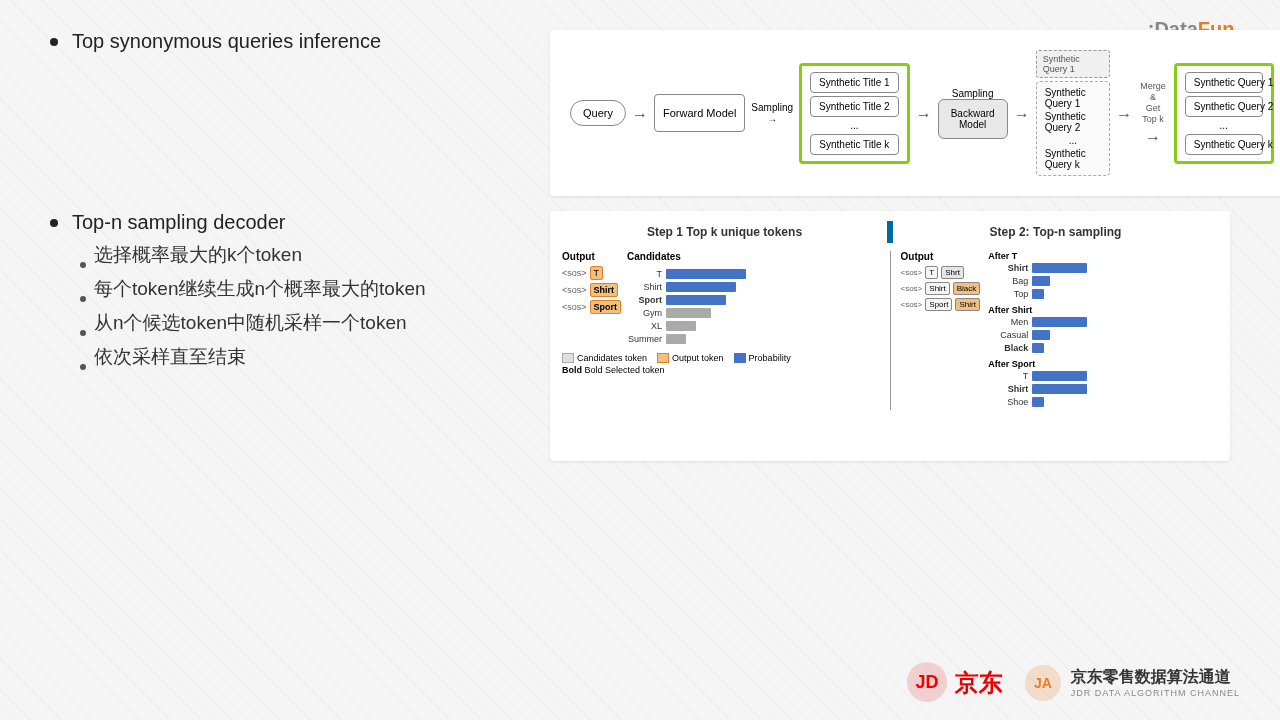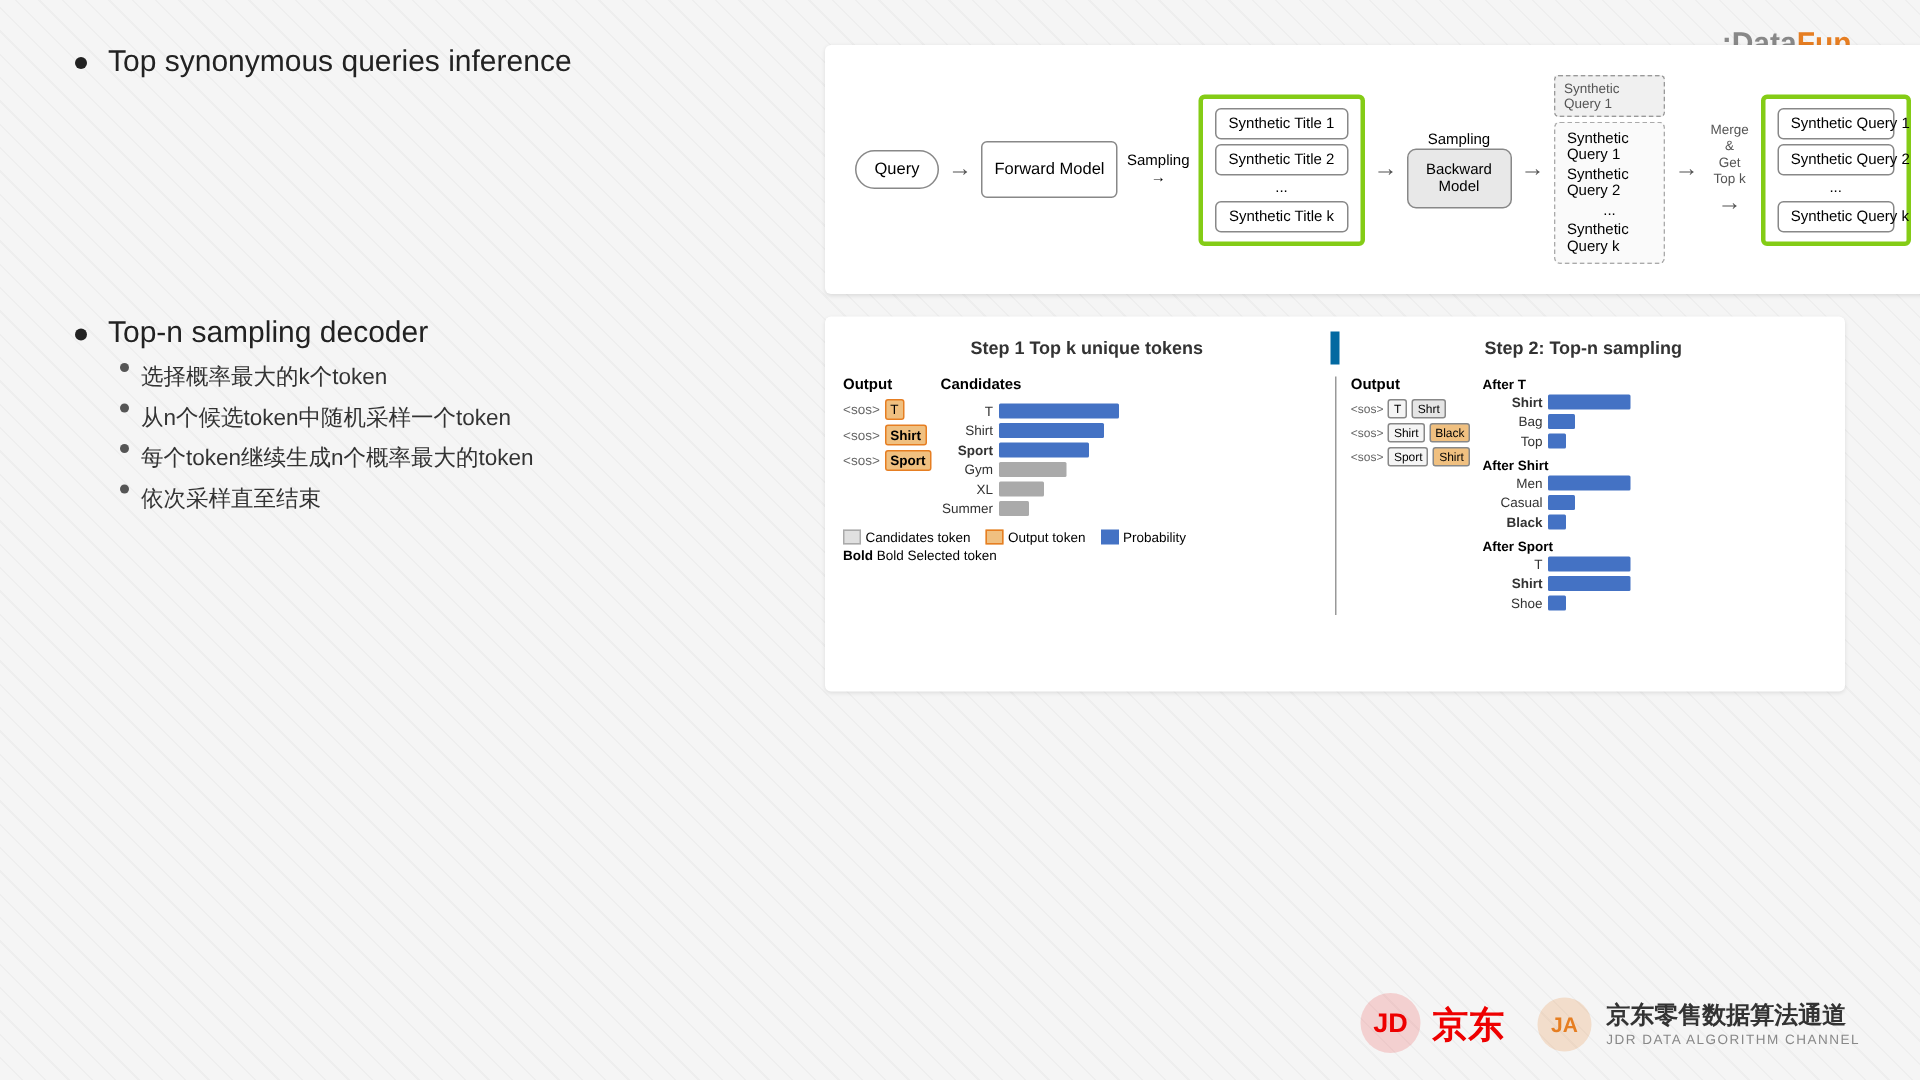--- a/index.html
+++ b/index.html
@@ -192,23 +192,23 @@
     }
     .sub-bullets {
       margin-left: 30px;
       display: flex;
       flex-direction: column;
       gap: 8px;
       margin-top: 8px;
     }
     .sub-bullet {
       display: flex;
-      align-items: flex-start;
+      align-items: flex-end;
       gap: 8px;
-      font-size: 15px;
+      font-size: 19px;
       color: #333;
     }
     .sub-bullet-dot {
       width: 6px;
       height: 6px;
       background: #555;
       border-radius: 50%;
       flex-shrink: 0;
     }
 
@@ -438,25 +438,25 @@
           <span class="bullet-dot"></span>
           <span>Top-n sampling decoder</span>
         </div>
         <div class="sub-bullets">
           <div class="sub-bullet">
             <span class="sub-bullet-dot"></span>
             <span>选择概率最大的k个token</span>
           </div>
           <div class="sub-bullet">
             <span class="sub-bullet-dot"></span>
-            <span>从n个候选token中随机采样一个token</span>
+            <span>每个token继续生成n个概率最大的token</span>
           </div>
           <div class="sub-bullet">
             <span class="sub-bullet-dot"></span>
-            <span>每个token继续生成n个概率最大的token</span>
+            <span>从n个候选token中随机采样一个token</span>
           </div>
           <div class="sub-bullet">
             <span class="sub-bullet-dot"></span>
             <span>依次采样直至结束</span>
           </div>
         </div>
       </div>
 
       <div class="sampling-diagram">
 

